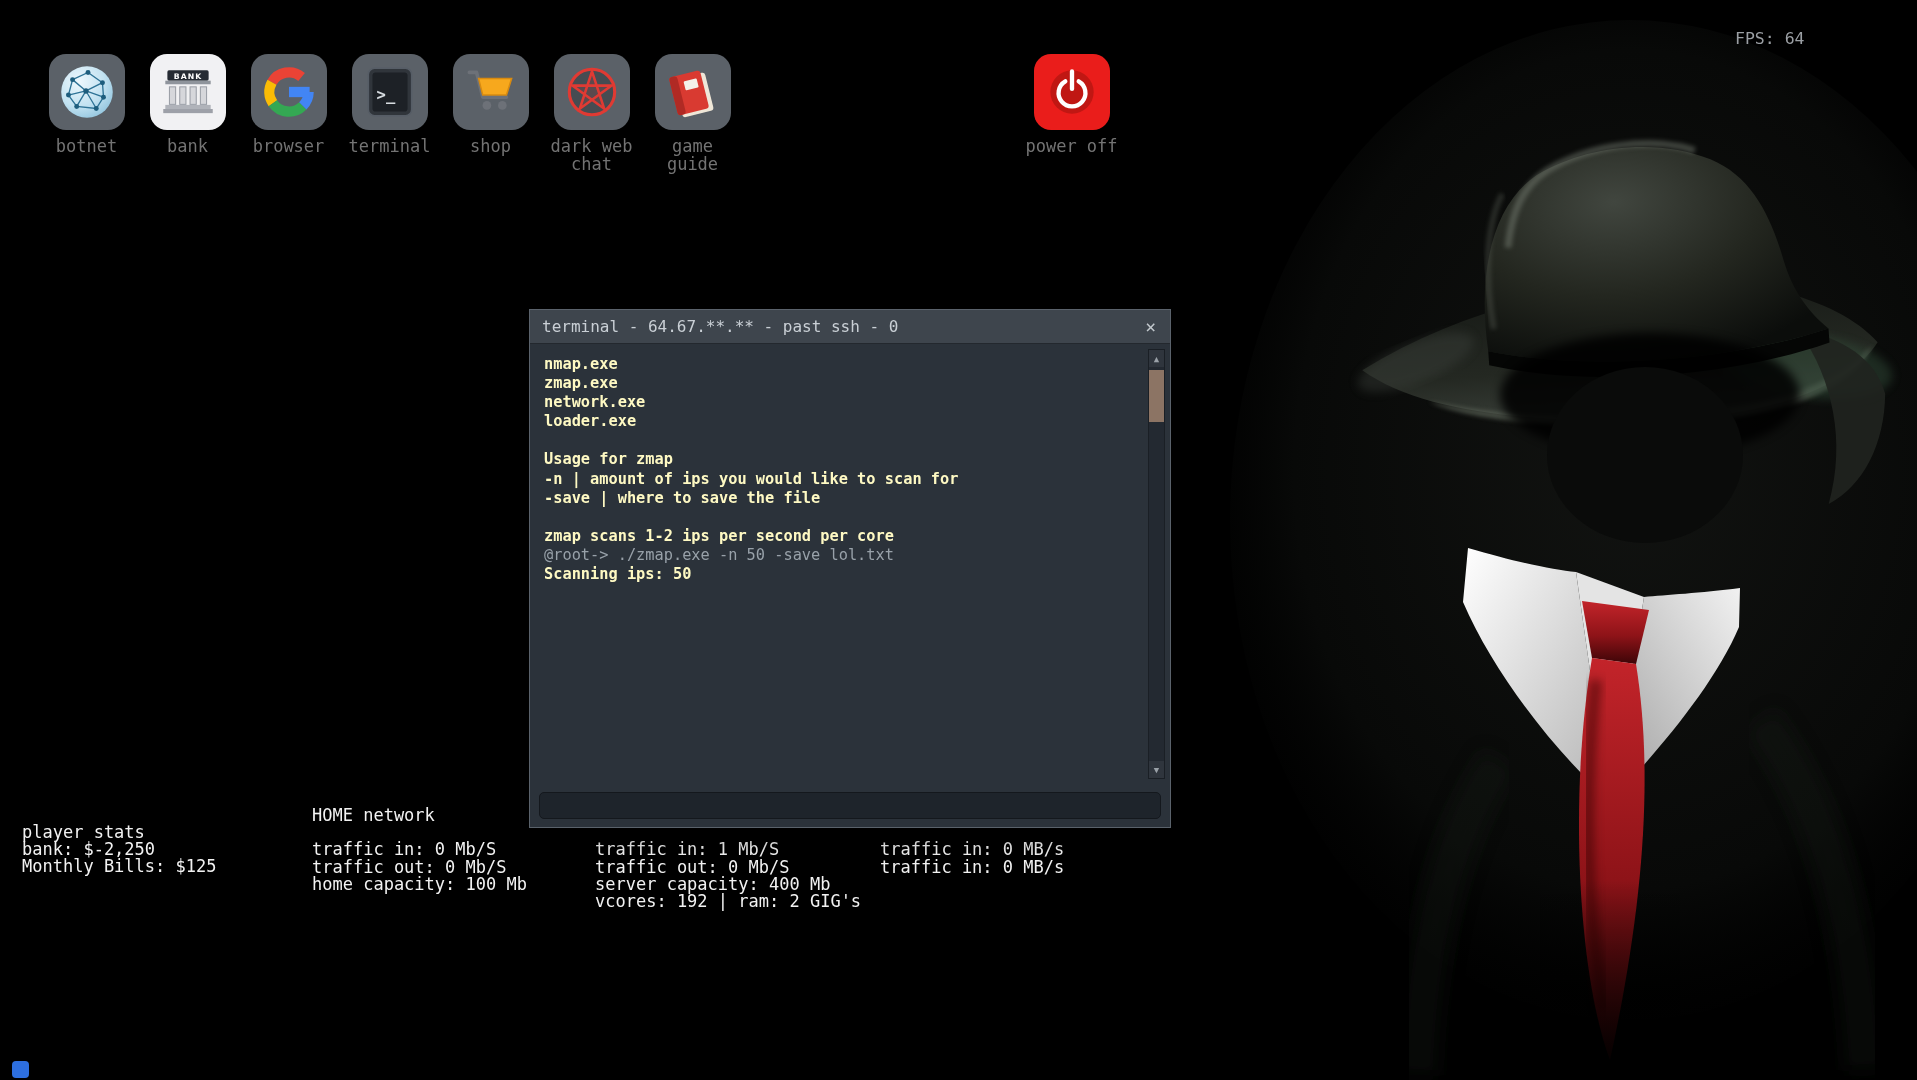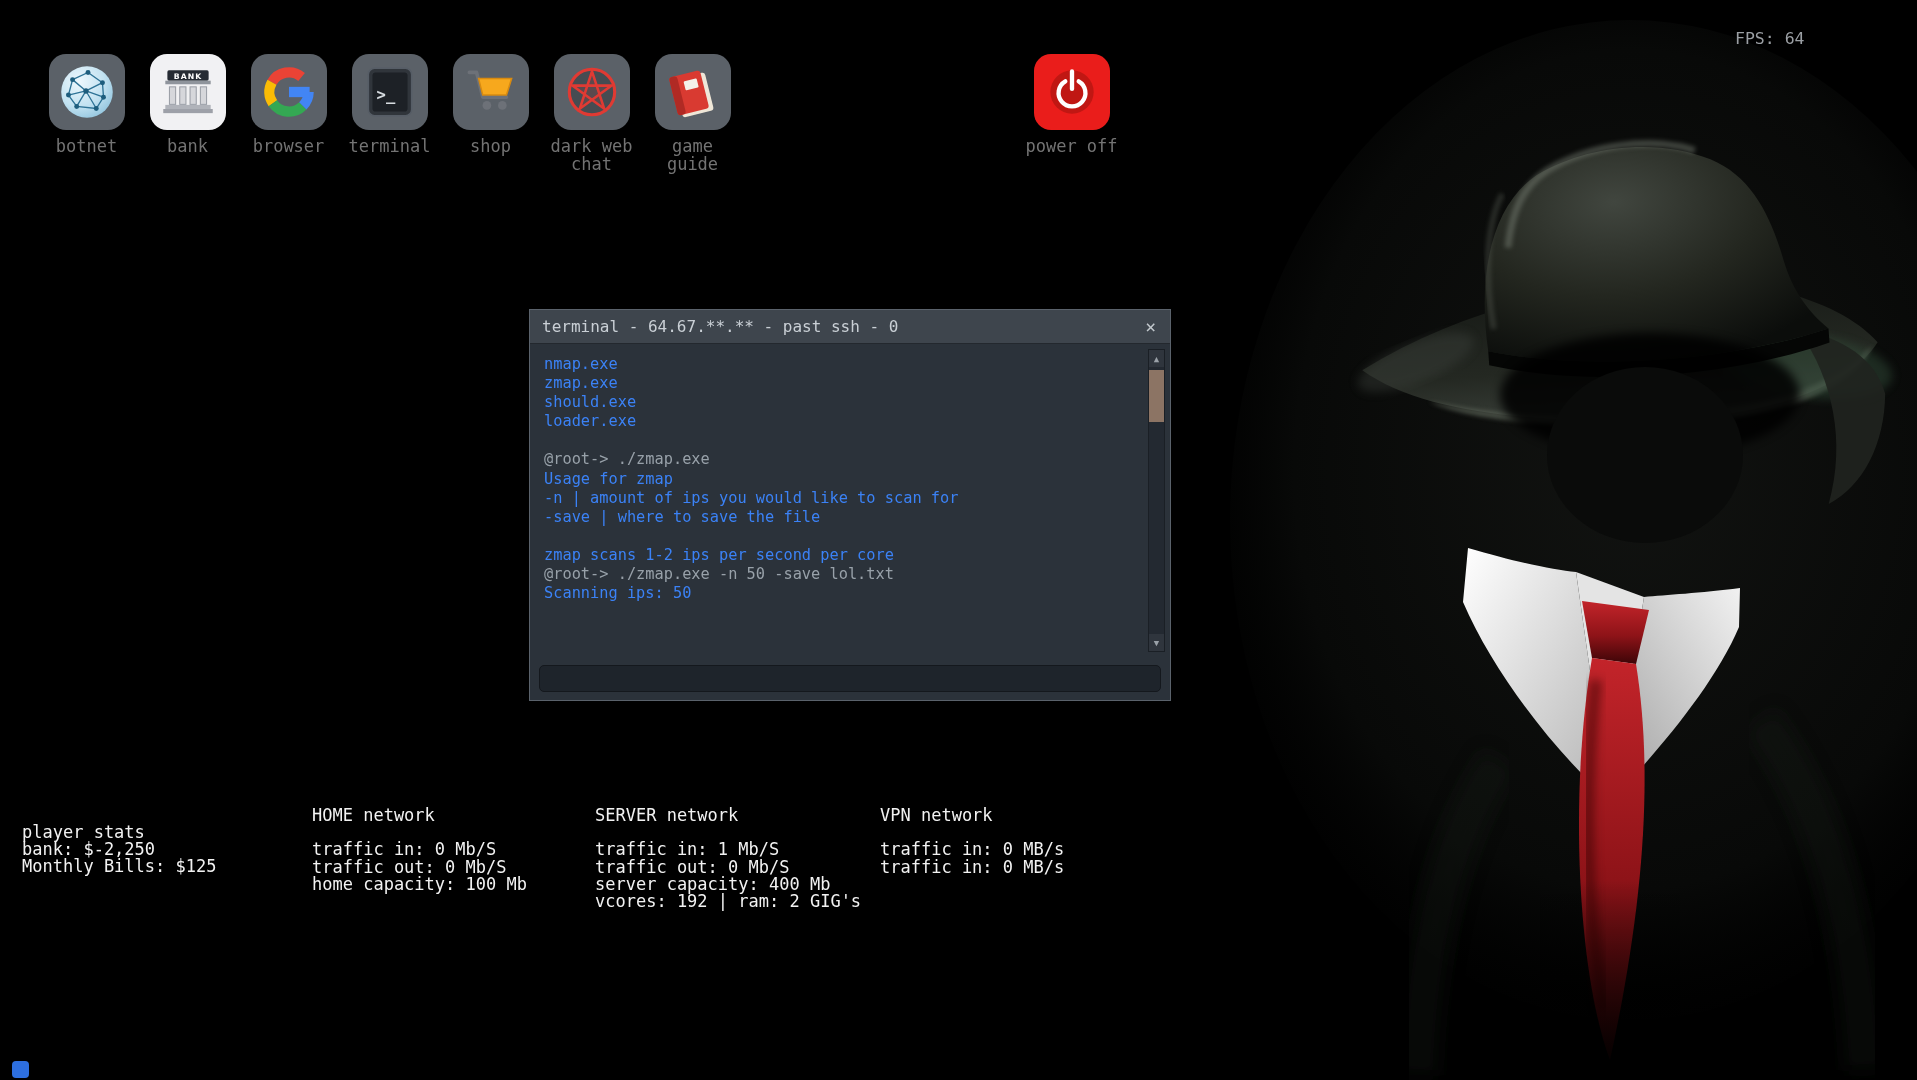--- a/index.html
+++ b/index.html
@@ -17,32 +17,32 @@
   .icon-cell { width:101px; display:flex; flex-direction:column; align-items:center; cursor:pointer; }
   .icon-cell.pos-power { position:absolute; left:1021px; top:54px; }
   .tile { width:76px; height:76px; border-radius:17px; background:#5b6168;
           display:flex; align-items:center; justify-content:center; }
   .tile svg { width:66px; height:66px; }
   .tile.bank-tile { background:#f1f1f3; }
   .tile.power-tile { background:#ea1d1b; }
   .icon-label { margin-top:7px; font-size:17px; line-height:18px; color:#737373; text-align:center; }
 
   
-  .terminal { position:absolute; left:529px; top:309px; width:642px; height:392px;
+  .terminal { position:absolute; left:529px; top:309px; width:642px; height:519px;
               background:#2b323a; border:1px solid #5a626b; z-index:3;
               box-shadow:0 6px 24px rgba(0,0,0,.6); }
   .titlebar { position:absolute; top:0; left:0; right:0; height:34px; background:#3e454d;
               border-bottom:1px solid #23282e; display:flex; align-items:center;
               padding:0 12px; color:#c9cfd5; font-size:16px; cursor:move; }
   .title-text { flex:1; }
   .close-btn { color:#c2c8cd; font-size:18px; cursor:pointer; padding:0 2px; }
   .term-output { position:absolute; top:35px; left:2px; right:26px; bottom:44px;
                  padding:10px 0 0 12px; overflow:hidden; }
-  .tline { font-size:15.3px; line-height:19.1px; min-height:19.1px; font-weight:normal;
-           color:#3b82f6; white-space:pre; }
+  .tline { font-size:15.3px; line-height:19.1px; min-height:19.1px; font-weight:bold;
+           color:#fef9c3; white-space:pre; }
   .tline.dim { color:#98a1a9; font-weight:normal; }
   .scrollbar { position:absolute; top:39px; right:5px; bottom:48px; width:17px;
                background:#232931; border:1px solid #1a1f25; display:flex;
                flex-direction:column; align-items:stretch; }
   .sb-btn { height:17px; font-size:9px; color:#9aa1a8; background:#2f353d;
             display:flex; align-items:center; justify-content:center; cursor:pointer; }
   .sb-btn.down { margin-top:auto; }
   .sb-thumb { height:52px; margin-top:3px; background:#8c7464; cursor:grab; }
   .term-input { position:absolute; left:9px; right:9px; bottom:8px; height:27px;
                 background:#1e242b; border:1px solid #14181d; border-radius:5px;
@@ -268,24 +268,23 @@
 
 <div class="terminal">
   <div class="titlebar">
     <span class="title-text">terminal - 64.67.**.** - past ssh - 0</span>
     <span class="close-btn">×</span>
   </div>
 
   <div class="term-output">
     <div class="tline">nmap.exe</div>
     <div class="tline">zmap.exe</div>
-    <div class="tline">should.exe</div>
+    <div class="tline">network.exe</div>
     <div class="tline">loader.exe</div>
     <div class="tline"></div>
-    <div class="tline dim">@root-&gt; ./zmap.exe</div>
     <div class="tline">Usage for zmap</div>
     <div class="tline">-n | amount of ips you would like to scan for</div>
     <div class="tline">-save | where to save the file</div>
     <div class="tline"></div>
     <div class="tline">zmap scans 1-2 ips per second per core</div>
     <div class="tline dim">@root-&gt; ./zmap.exe -n 50 -save lol.txt</div>
     <div class="tline">Scanning ips: 50</div>
     <div class="tline"></div>
   </div>
 

